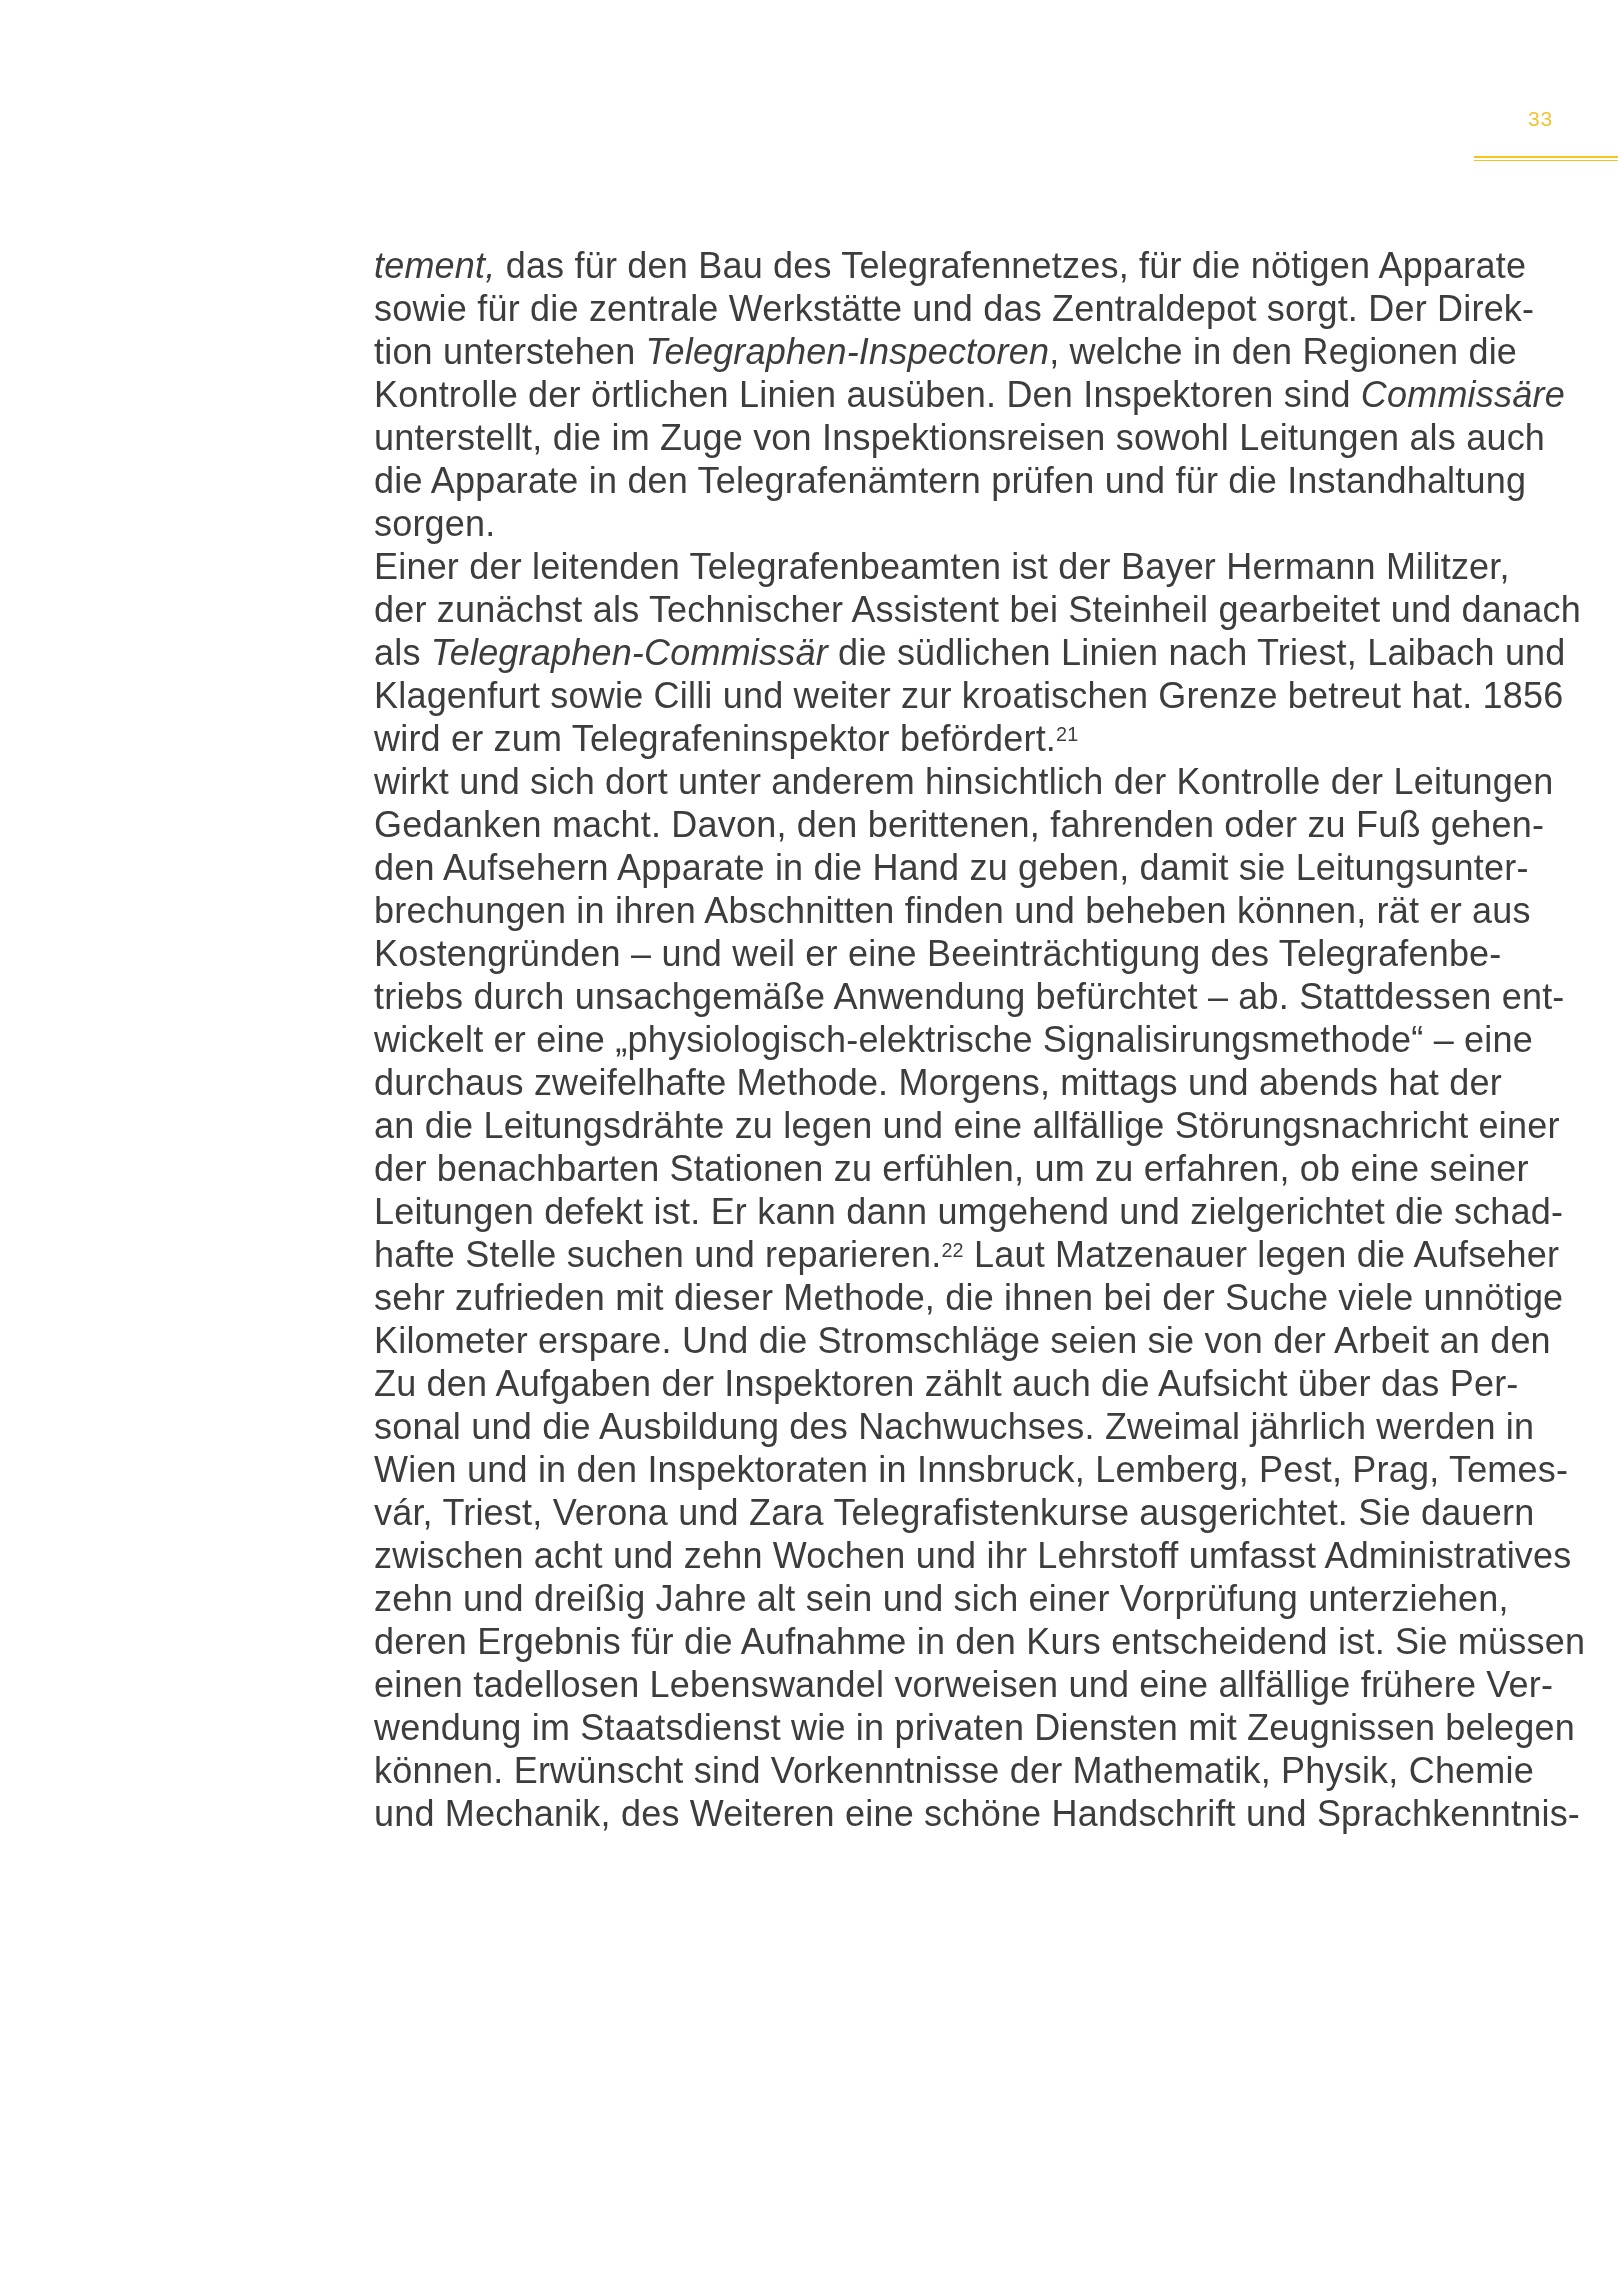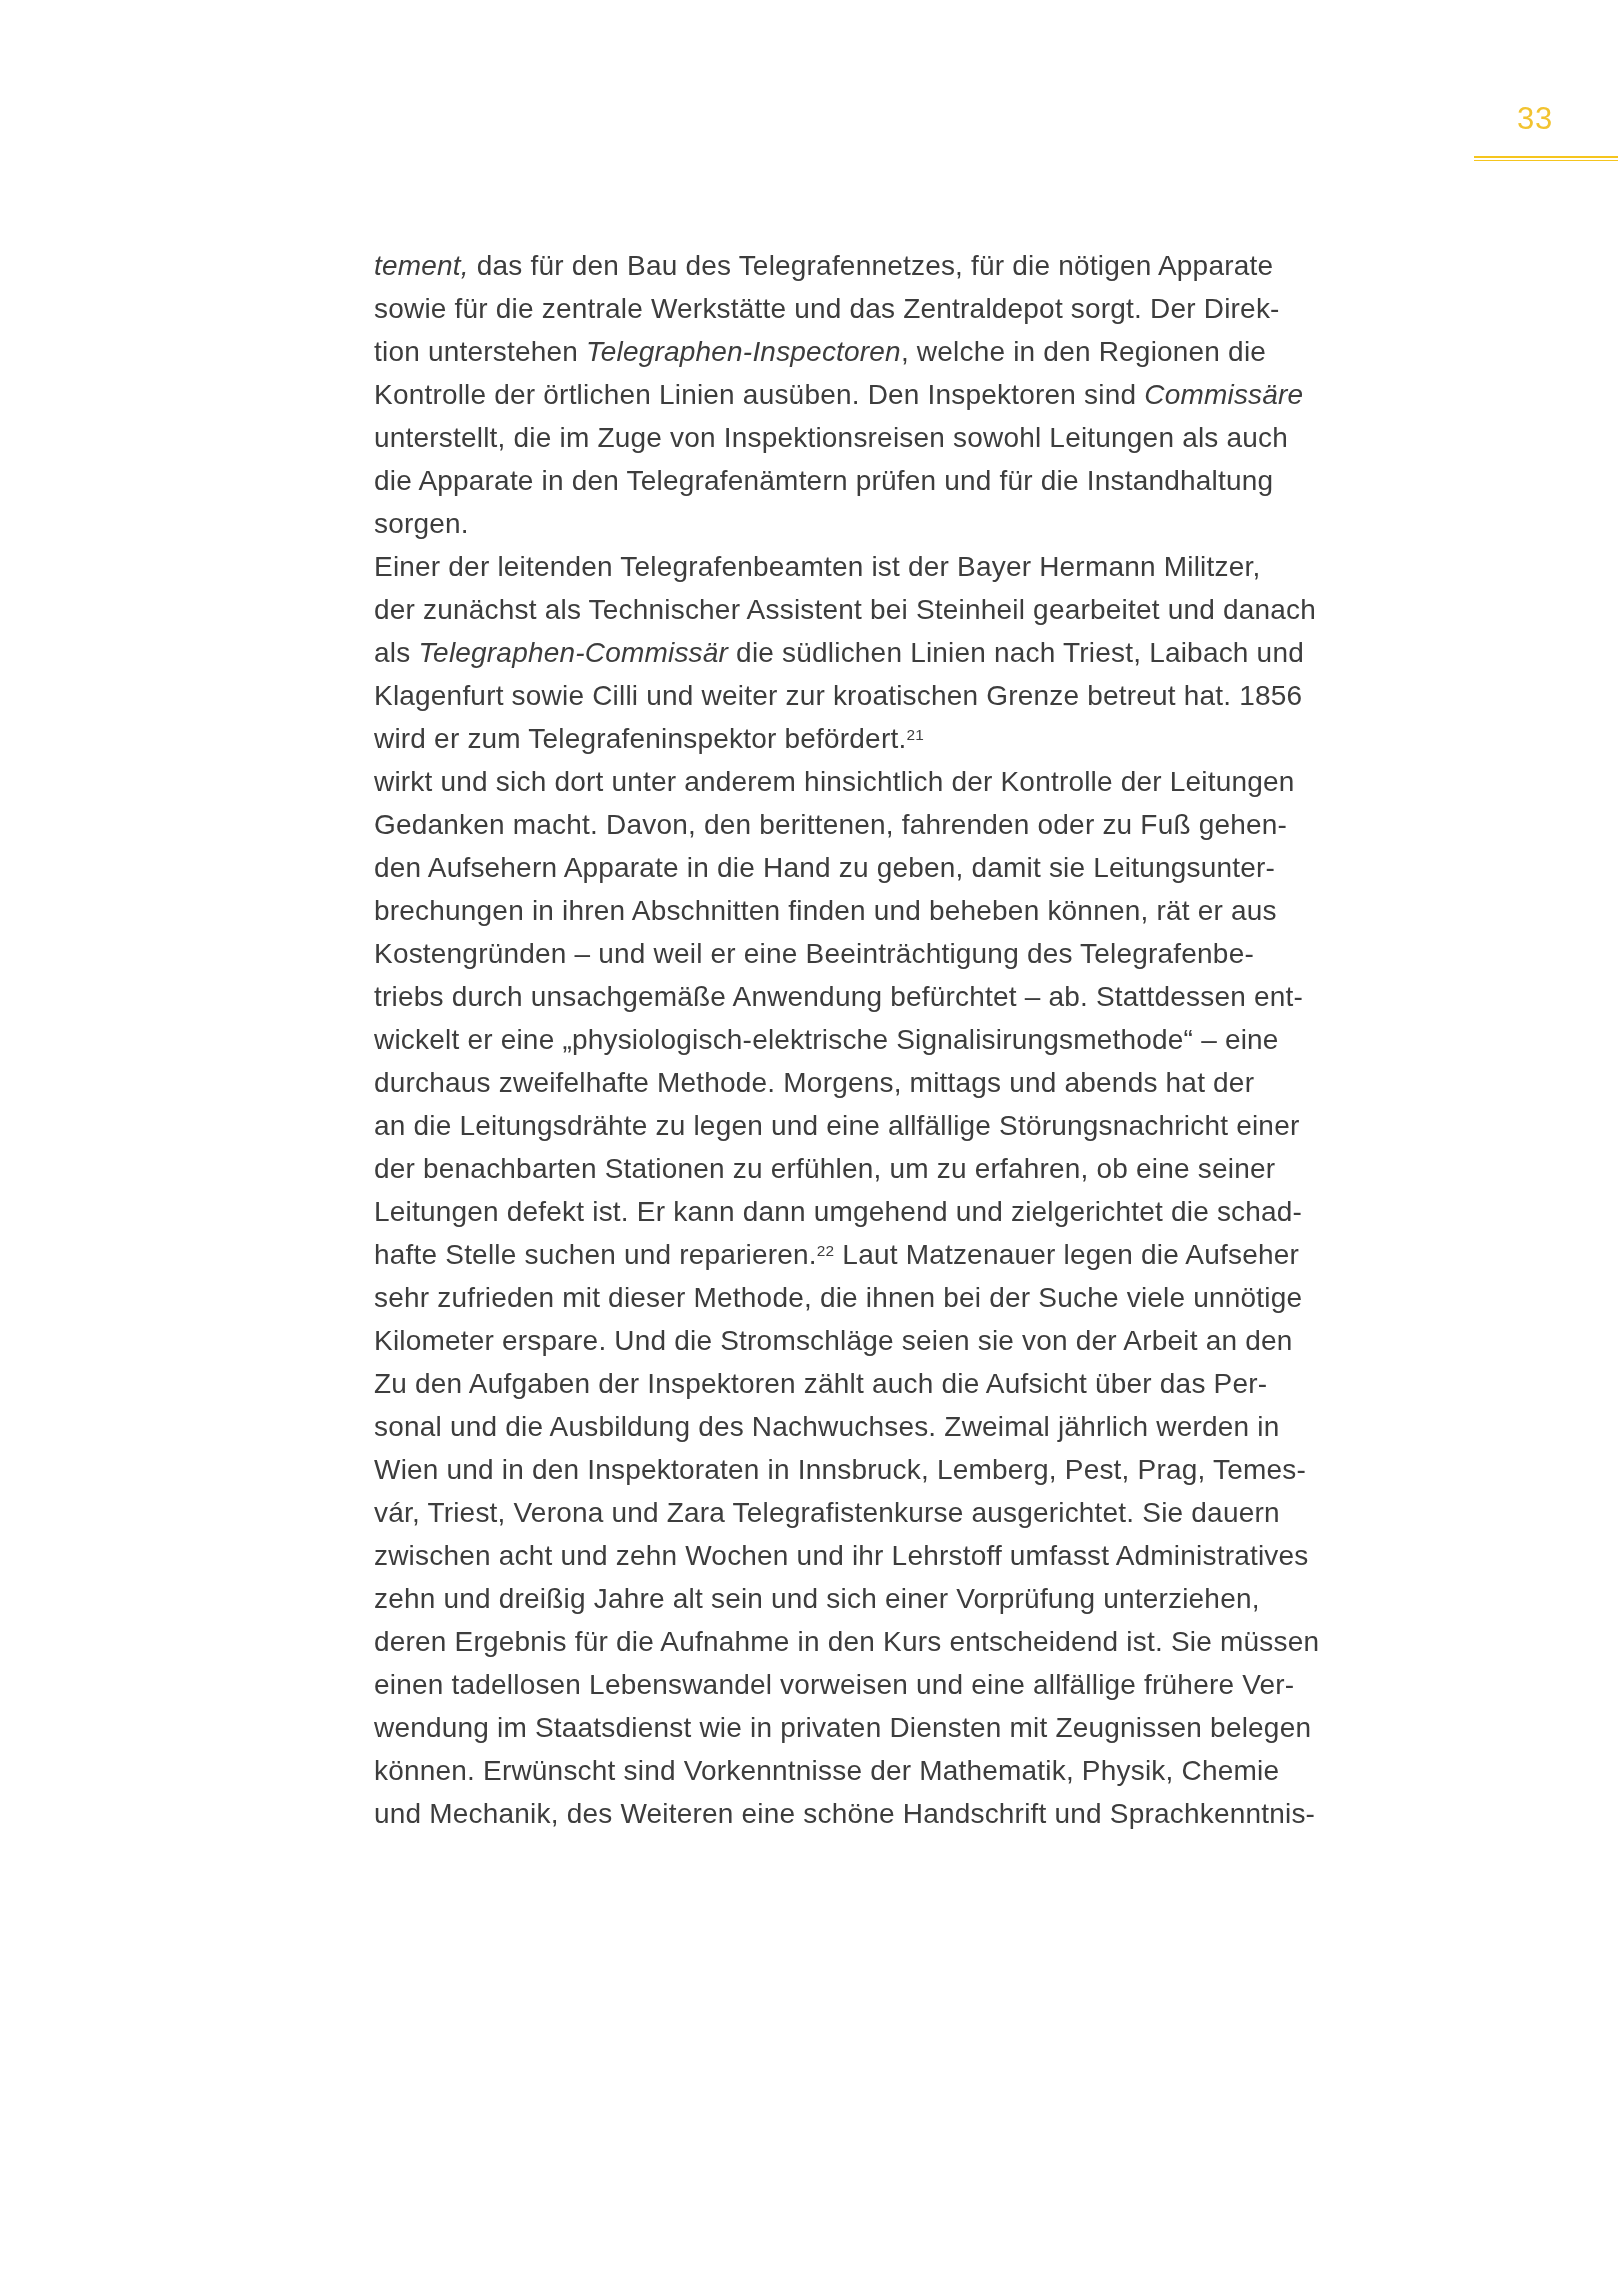--- a/index.html
+++ b/index.html
@@ -15,21 +15,21 @@
   }
   .page {
     position: absolute;
     inset: 0;
     background: #ffffff;
   }
   .page-number {
     position: absolute;
     top: 102px;
     right: 65px;
-    font-size: 31px;
+    font-size: 21px;
     line-height: 34px;
     font-weight: 300;
     color: #F2C330;
     letter-spacing: 0.8px;
     margin-left: 20px;
   }
   .header-rule {
     position: absolute;
     top: 156px;
     left: 1474px;
@@ -37,21 +37,21 @@
     height: 2.4px;
     border-top: 2.4px solid #F5C51E;
     border-bottom: 1.6px solid #F5C51E;
     background: transparent;
   }
   .page-text {
     position: absolute;
     left: 374px;
     top: 244px;
     width: 1149px;
-    font-size: 28px;
+    font-size: 36px;
     line-height: 43px;
     font-weight: 300;
     color: #3D3D3D;
     letter-spacing: 0.2px;
   }
   .page-text .line {
     white-space: pre;
     height: 43px;
   }
   .page-text em {

